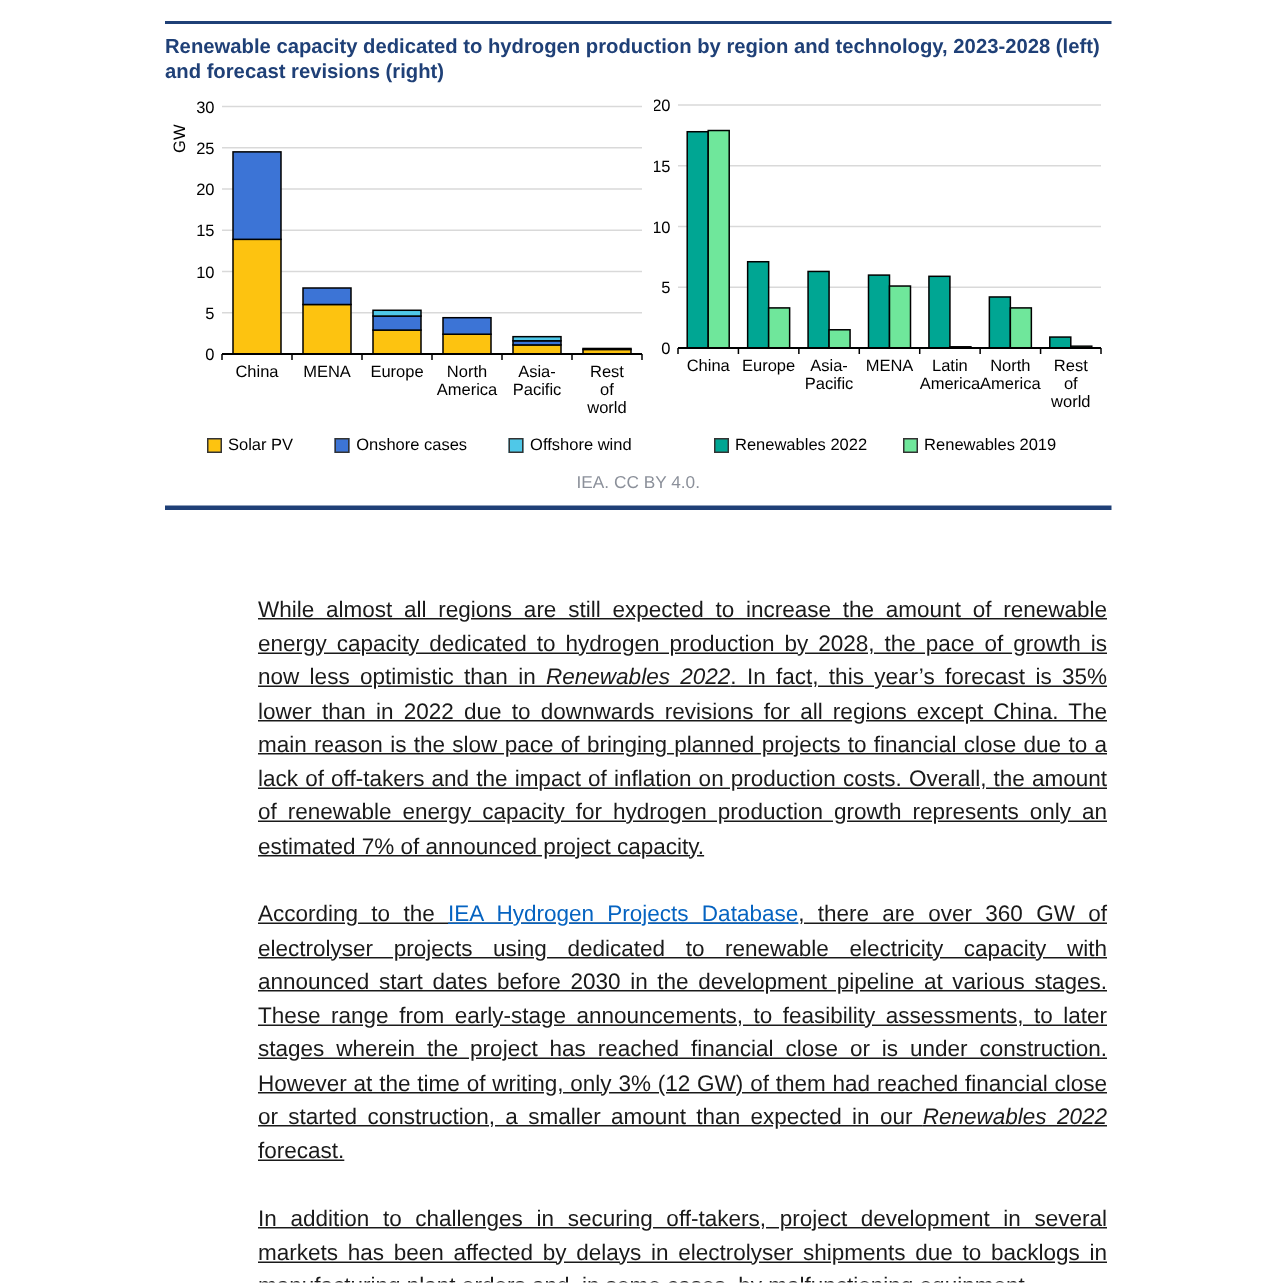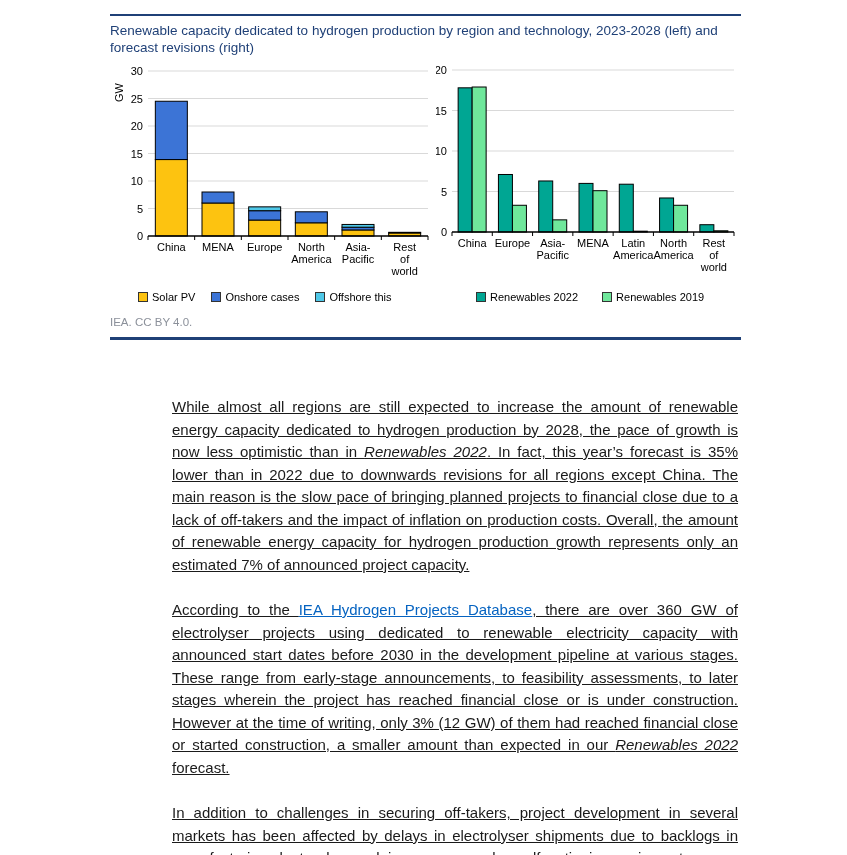--- a/index.html
+++ b/index.html
@@ -1,28 +1,28 @@
 <!DOCTYPE html>
 <html style="--navy: #1F4077; --link: #0563C1; --gray: #8B909A; --grid: #D9D9D9; --bar_outline: #000000;"><head>
 <meta charset="utf-8">
 <style>
   html,body{margin:0;padding:0;background:#fff;}
   body{width:847px;height:855px;overflow:hidden;font-family:"Liberation Sans",sans-serif;}
   .page{position:relative;width:847px;height:855px;background:#fff;}
   .figure{position:absolute;left:110px;top:14px;width:631px;}
   .rule-top{height:2px;background:var(--navy);}
-  .fig-title{margin-top:7px;color:var(--navy);font-weight:normal;font-size:13.5px;line-height:16.5px;}
+  .fig-title{margin-top:7px;color:var(--navy);font-weight:bold;font-size:13.5px;line-height:16.5px;}
   .charts{display:flex;margin-top:5px;}
   .charts svg{display:block;}
   .legends{display:flex;font-size:11px;color:#000;}
-  .legend-left{width:326px;display:flex;gap:16px;padding-left:28px;box-sizing:border-box;}
+  .legend-left{width:326px;display:flex;gap:28px;padding-left:28px;box-sizing:border-box;}
   .legend-right{width:304px;display:flex;gap:24px;padding-left:40px;box-sizing:border-box;}
   .legend-item{display:flex;align-items:center;gap:4px;white-space:nowrap;}
   .swatch{width:8px;height:8px;border:1px solid #333;display:inline-block;flex:none;}
-  .attribution{text-align:left;color:var(--gray);font-size:11.5px;margin-top:13px;}
+  .attribution{text-align:center;color:var(--gray);font-size:11.5px;margin-top:13px;}
   .note{color:var(--navy);font-size:11.5px;margin-top:9px;}
   .rule-bottom{height:3px;background:var(--navy);margin-top:9px;}
   .body-text{position:absolute;left:172px;top:396px;width:566px;font-size:15px;line-height:22.5px;color:#1a1a1a;text-align:justify;}
   .body-text p{margin:0 0 23px 0;text-decoration:underline;}
   .body-text a{color:var(--link);text-decoration:underline;}
   svg text{font-family:"Liberation Sans",sans-serif;}
 </style>
 </head>
 <body>
 
@@ -134,21 +134,21 @@
           <span class="legend-item">
             <span class="swatch" style="background: rgb(253, 195, 16);"></span>
             <span>Solar PV</span>
           </span>
           <span class="legend-item">
             <span class="swatch" style="background: rgb(60, 116, 214);"></span>
             <span>Onshore cases</span>
           </span>
           <span class="legend-item">
             <span class="swatch" style="background: rgb(79, 200, 232);"></span>
-            <span>Offshore this</span>
+            <span>Offshore wind</span>
           </span>
         </div>
       <div class="legend-right">
           <span class="legend-item">
             <span class="swatch" style="background: rgb(0, 166, 147);"></span>
             <span>Renewables 2022</span>
           </span>
           <span class="legend-item">
             <span class="swatch" style="background: rgb(111, 231, 155);"></span>
             <span>Renewables 2019</span>

